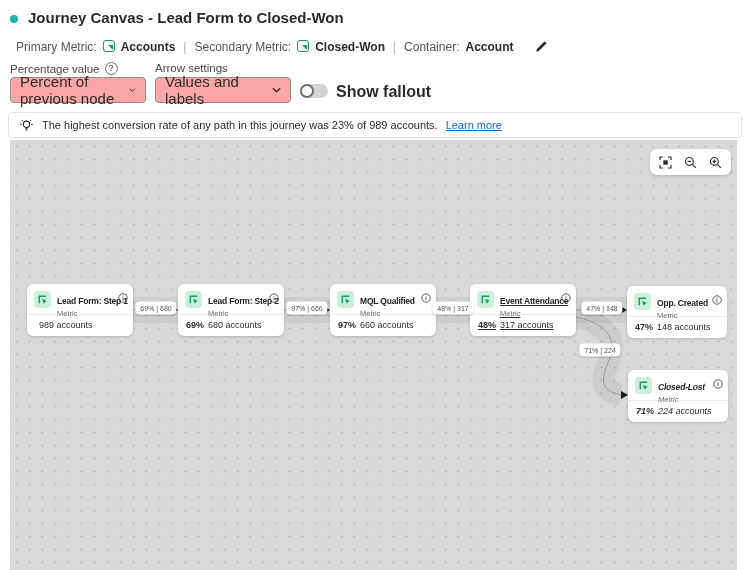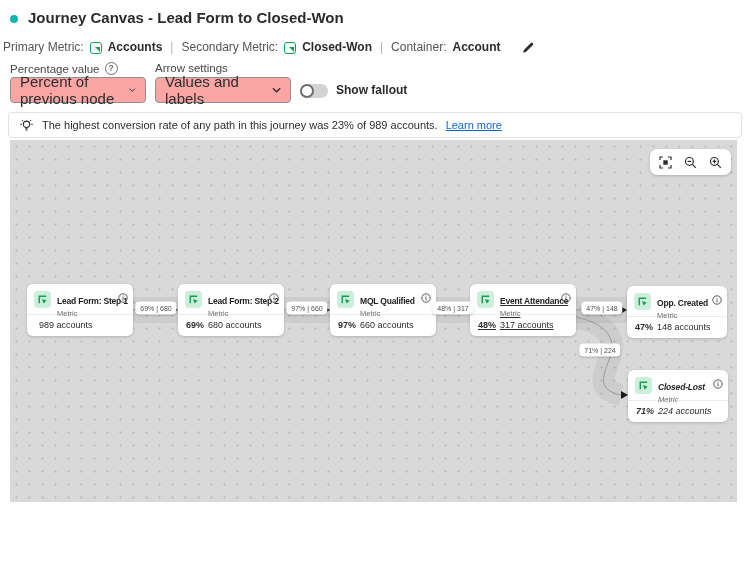--- a/index.html
+++ b/index.html
@@ -1,37 +1,37 @@
 <!DOCTYPE html>
 <html><head>
 <meta charset="utf-8">
 <style>
   * { margin:0; padding:0; box-sizing:border-box; }
   html,body { background:#fff; }
   body { font-family:"Liberation Sans","DejaVu Sans",sans-serif; color:#2c2c2c; }
-  .page { position:relative; width:750px; height:502px; background:#fff; overflow:hidden; }
+  .page { position:relative; width:750px; height:570px; background:#fff; overflow:hidden; }
 
   
   .title-dot { position:absolute; left:10px; top:15px; width:8px; height:8px; border-radius:50%; }
   .page-title { position:absolute; left:28px; top:8px; font-size:15px; line-height:20px; font-weight:bold; color:#2b2b2b; }
 
-  .meta-row { position:absolute; left:3px; top:40px; display:flex; align-items:flex-end; gap:6px; font-size:12px; color:#555; white-space:nowrap; }
+  .meta-row { position:absolute; left:16px; top:40px; display:flex; align-items:flex-start; gap:6px; font-size:12px; color:#555; white-space:nowrap; }
   .meta-row b { color:#2c2c2c; font-weight:bold; }
   .meta-sep { color:#b5b5b5; padding:0 2px; }
   .mini-metric-icon { display:inline-flex; width:12px; height:12px; border:1.4px solid #12A150; border-radius:3px; align-items:center; justify-content:center; position:relative; background:#fff; }
   .mini-metric-icon::after { content:""; position:absolute; right:1px; bottom:1px; width:0; height:0; border-top:5px solid #12A150; border-left:5px solid transparent; }
   .pencil-btn { border:none; background:transparent; cursor:pointer; margin-left:16px; display:inline-flex; align-items:center; }
 
   
   .ctrl-label { position:absolute; top:62px; font-size:11.5px; color:#464646; display:flex; align-items:center; gap:5px; }
   .help-circle { width:13px; height:13px; border:1px solid #6e6e6e; border-radius:50%; color:#6e6e6e; font-size:8.5px; line-height:11px; text-align:center; display:inline-block; font-weight:bold; }
   .dropdown { position:absolute; top:77px; width:136px; height:26px; background:#fca5a5; border:1px solid #8f8f8f; border-radius:4px; display:flex; align-items:center; justify-content:space-between; padding:0 9px; font-size:15px; color:#2c2c2c; cursor:pointer; }
   .toggle { position:absolute; left:300px; top:84px; width:28px; height:14px; border-radius:8px; background:#d3d3d3; cursor:pointer; }
   .toggle .knob { position:absolute; left:0px; top:0px; width:14px; height:14px; border-radius:50%; background:#fff; border:2px solid #6e6e6e; }
-  .toggle-label { position:absolute; left:336px; top:83px; font-size:12px; font-weight:bold; color:#2c2c2c; }
+  .toggle-label { position:absolute; left:336px; top:83px; font-size:16px; font-weight:bold; color:#2c2c2c; }
 
   
   .banner { position:absolute; left:8px; top:112px; width:734px; height:26px; background:#fff; border:1px solid #e2e2e2; border-radius:4px; display:flex; align-items:center; padding:12px 10px; gap:8px; font-size:11px; color:#2c2c2c; }
   .banner a { color:#0d66d0; text-decoration:underline; cursor:pointer; }
 
   
   .canvas { position:absolute; left:10px; top:140px; width:727px; height:430px; background-color:#d9d9d9;
             background-image:radial-gradient(circle,#c3c3c3 1px,rgba(0,0,0,0) 1.2px); background-size:13px 13px; }
   .edges { position:absolute; left:0; top:0; }
 

